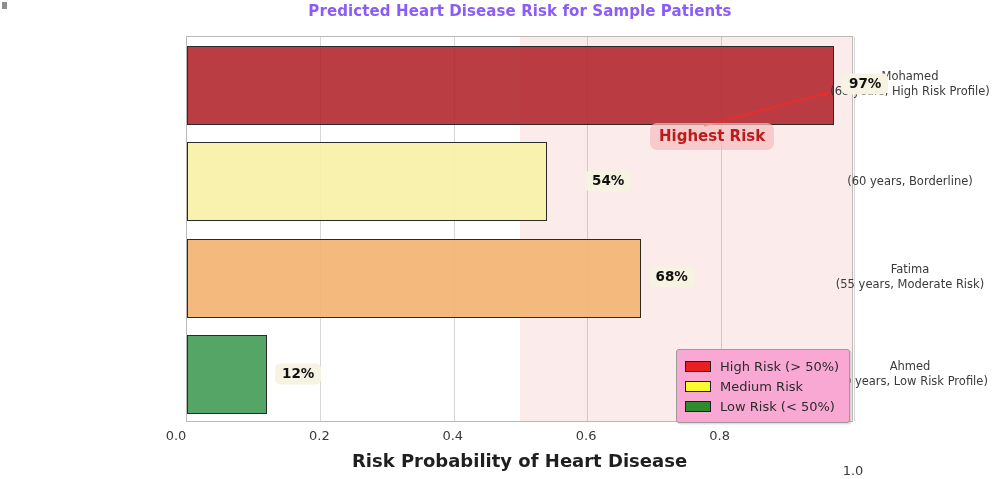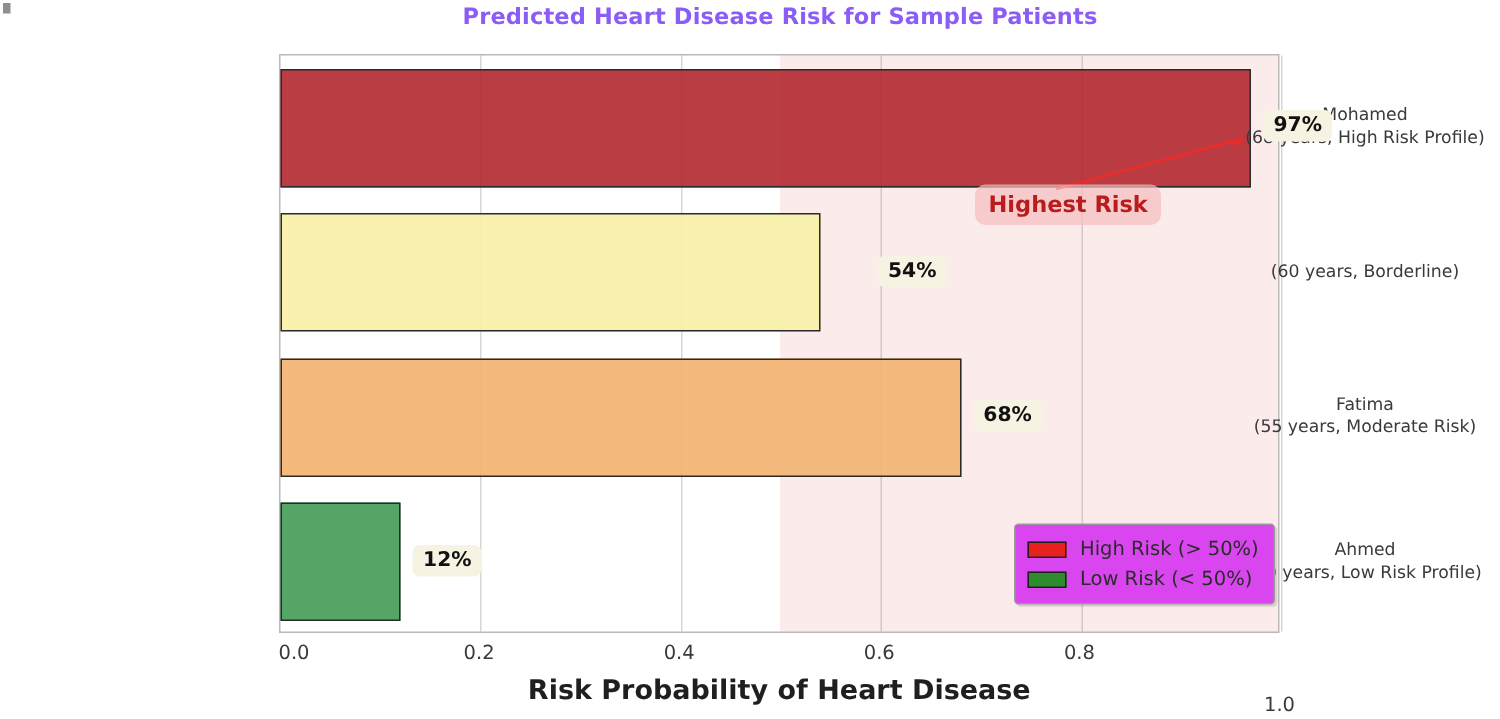--- a/index.html
+++ b/index.html
@@ -145,21 +145,21 @@
     font-size: 18px;
     font-weight: bold;
     color: #1f1f1f;
   }
 
   
   #legend {
     position: absolute;
     left: 676px;
     top: 349px;
-    background: #d946ef;
+    background: #f9a8d4;
     border: 1px solid #9a9a9a;
     border-radius: 3px;
     padding: 6px 10px 6px 8px;
     box-shadow: 1.5px 1.5px 0 rgba(0,0,0,.12);
   }
   .legend-row {
     display: flex;
     align-items: center;
     height: 20px;
   }
@@ -212,21 +212,21 @@
     <div class="ytick" style="top: 277.25px;">
       <span class="nm">Fatima</span>
       <span class="sub">(55 years, Moderate Risk)</span>
     </div>
     <div class="ytick" style="top: 373.75px;">
       <span class="nm">Ahmed</span>
       <span class="sub">(40 years, Low Risk Profile)</span>
     </div>
   </div>
 <div id="xticks">
-    <div class="xtick" style="left: 196px;">0.0</div>
+    <div class="xtick" style="left: 176px;">0.0</div>
     <div class="xtick" style="left: 319.4px;">0.2</div>
     <div class="xtick" style="left: 452.8px;">0.4</div>
     <div class="xtick" style="left: 586.2px;">0.6</div>
     <div class="xtick" style="left: 719.6px;">0.8</div>
     <div class="xtick" style="left: 853px; margin-top: 35px;">1.0</div>
   </div>
 <div id="value-labels">
     <div class="value-label" style="left: 841.99px; top: 84.25px;">97%</div>
     <div class="value-label" style="left: 585px; top: 180.75px;">54%</div>
     <div class="value-label" style="left: 648.56px; top: 277.25px;">68%</div>
@@ -241,16 +241,20 @@
   </div>
 
 <div id="xaxis-label">Risk Probability of Heart Disease</div>
 
 <div id="legend">
     <div class="legend-row">
       <span class="swatch" style="background: rgb(232, 32, 31);"></span>
       <span class="legend-text">High Risk (&gt; 50%)</span>
     </div>
     <div class="legend-row">
+      <span class="swatch" style="background: rgb(250, 250, 50);"></span>
+      <span class="legend-text">Medium Risk</span>
+    </div>
+    <div class="legend-row">
       <span class="swatch" style="background: rgb(46, 139, 46);"></span>
       <span class="legend-text">Low Risk (&lt; 50%)</span>
     </div>
   </div>
 
 </body></html>

